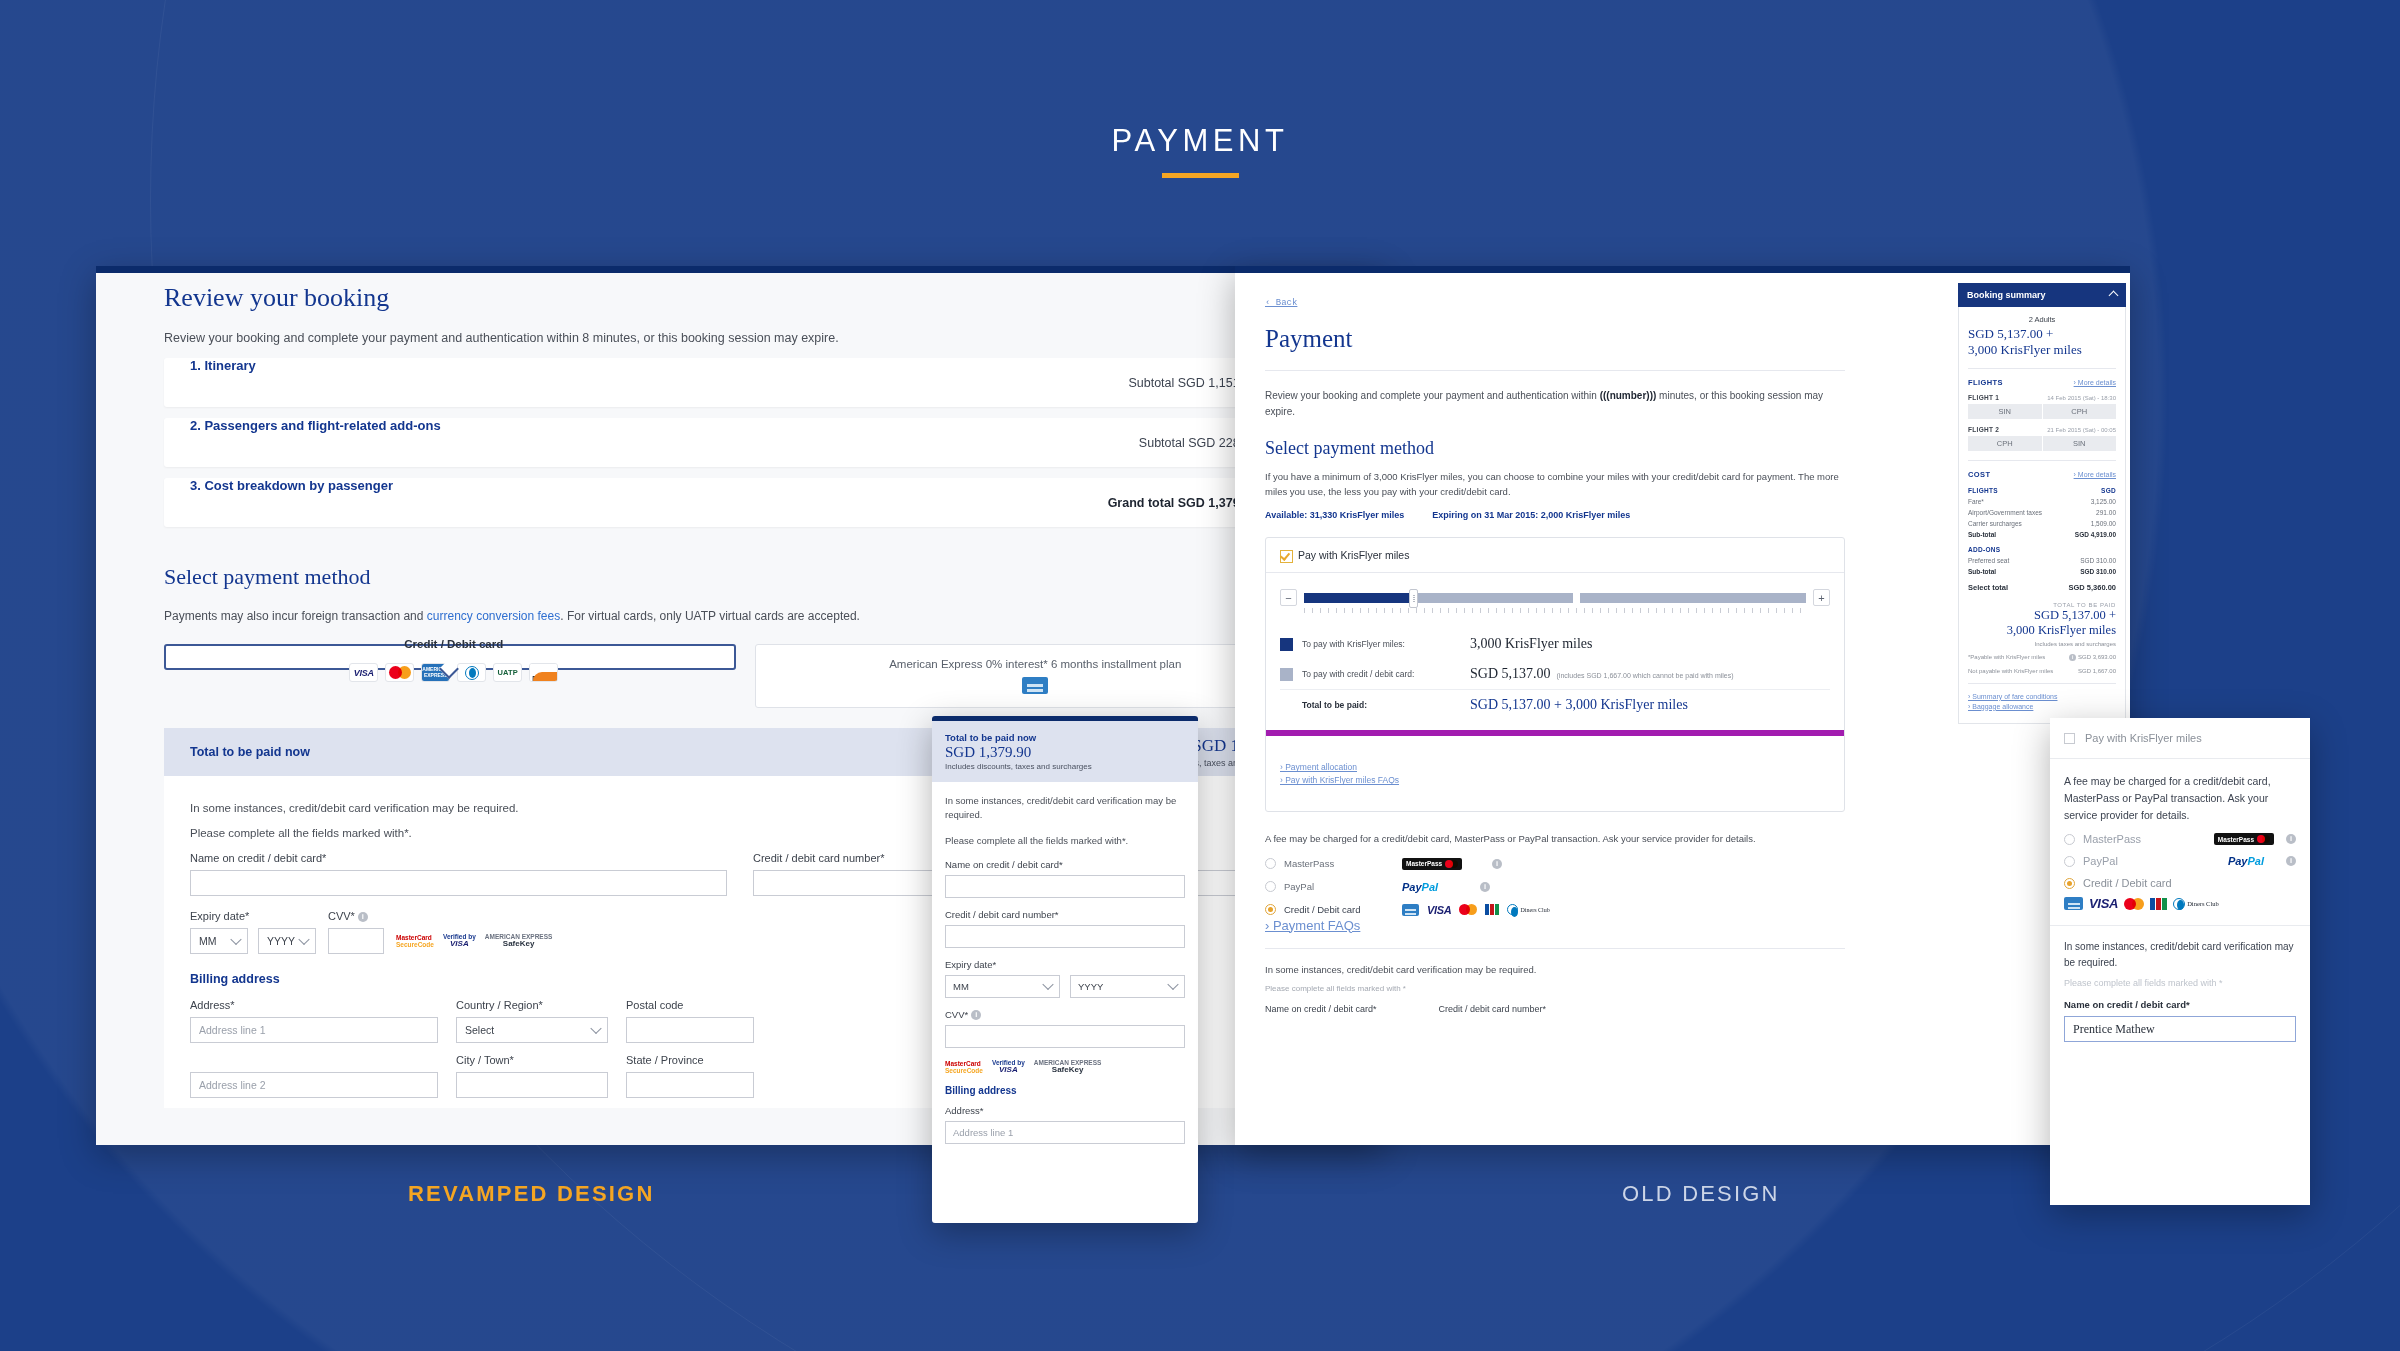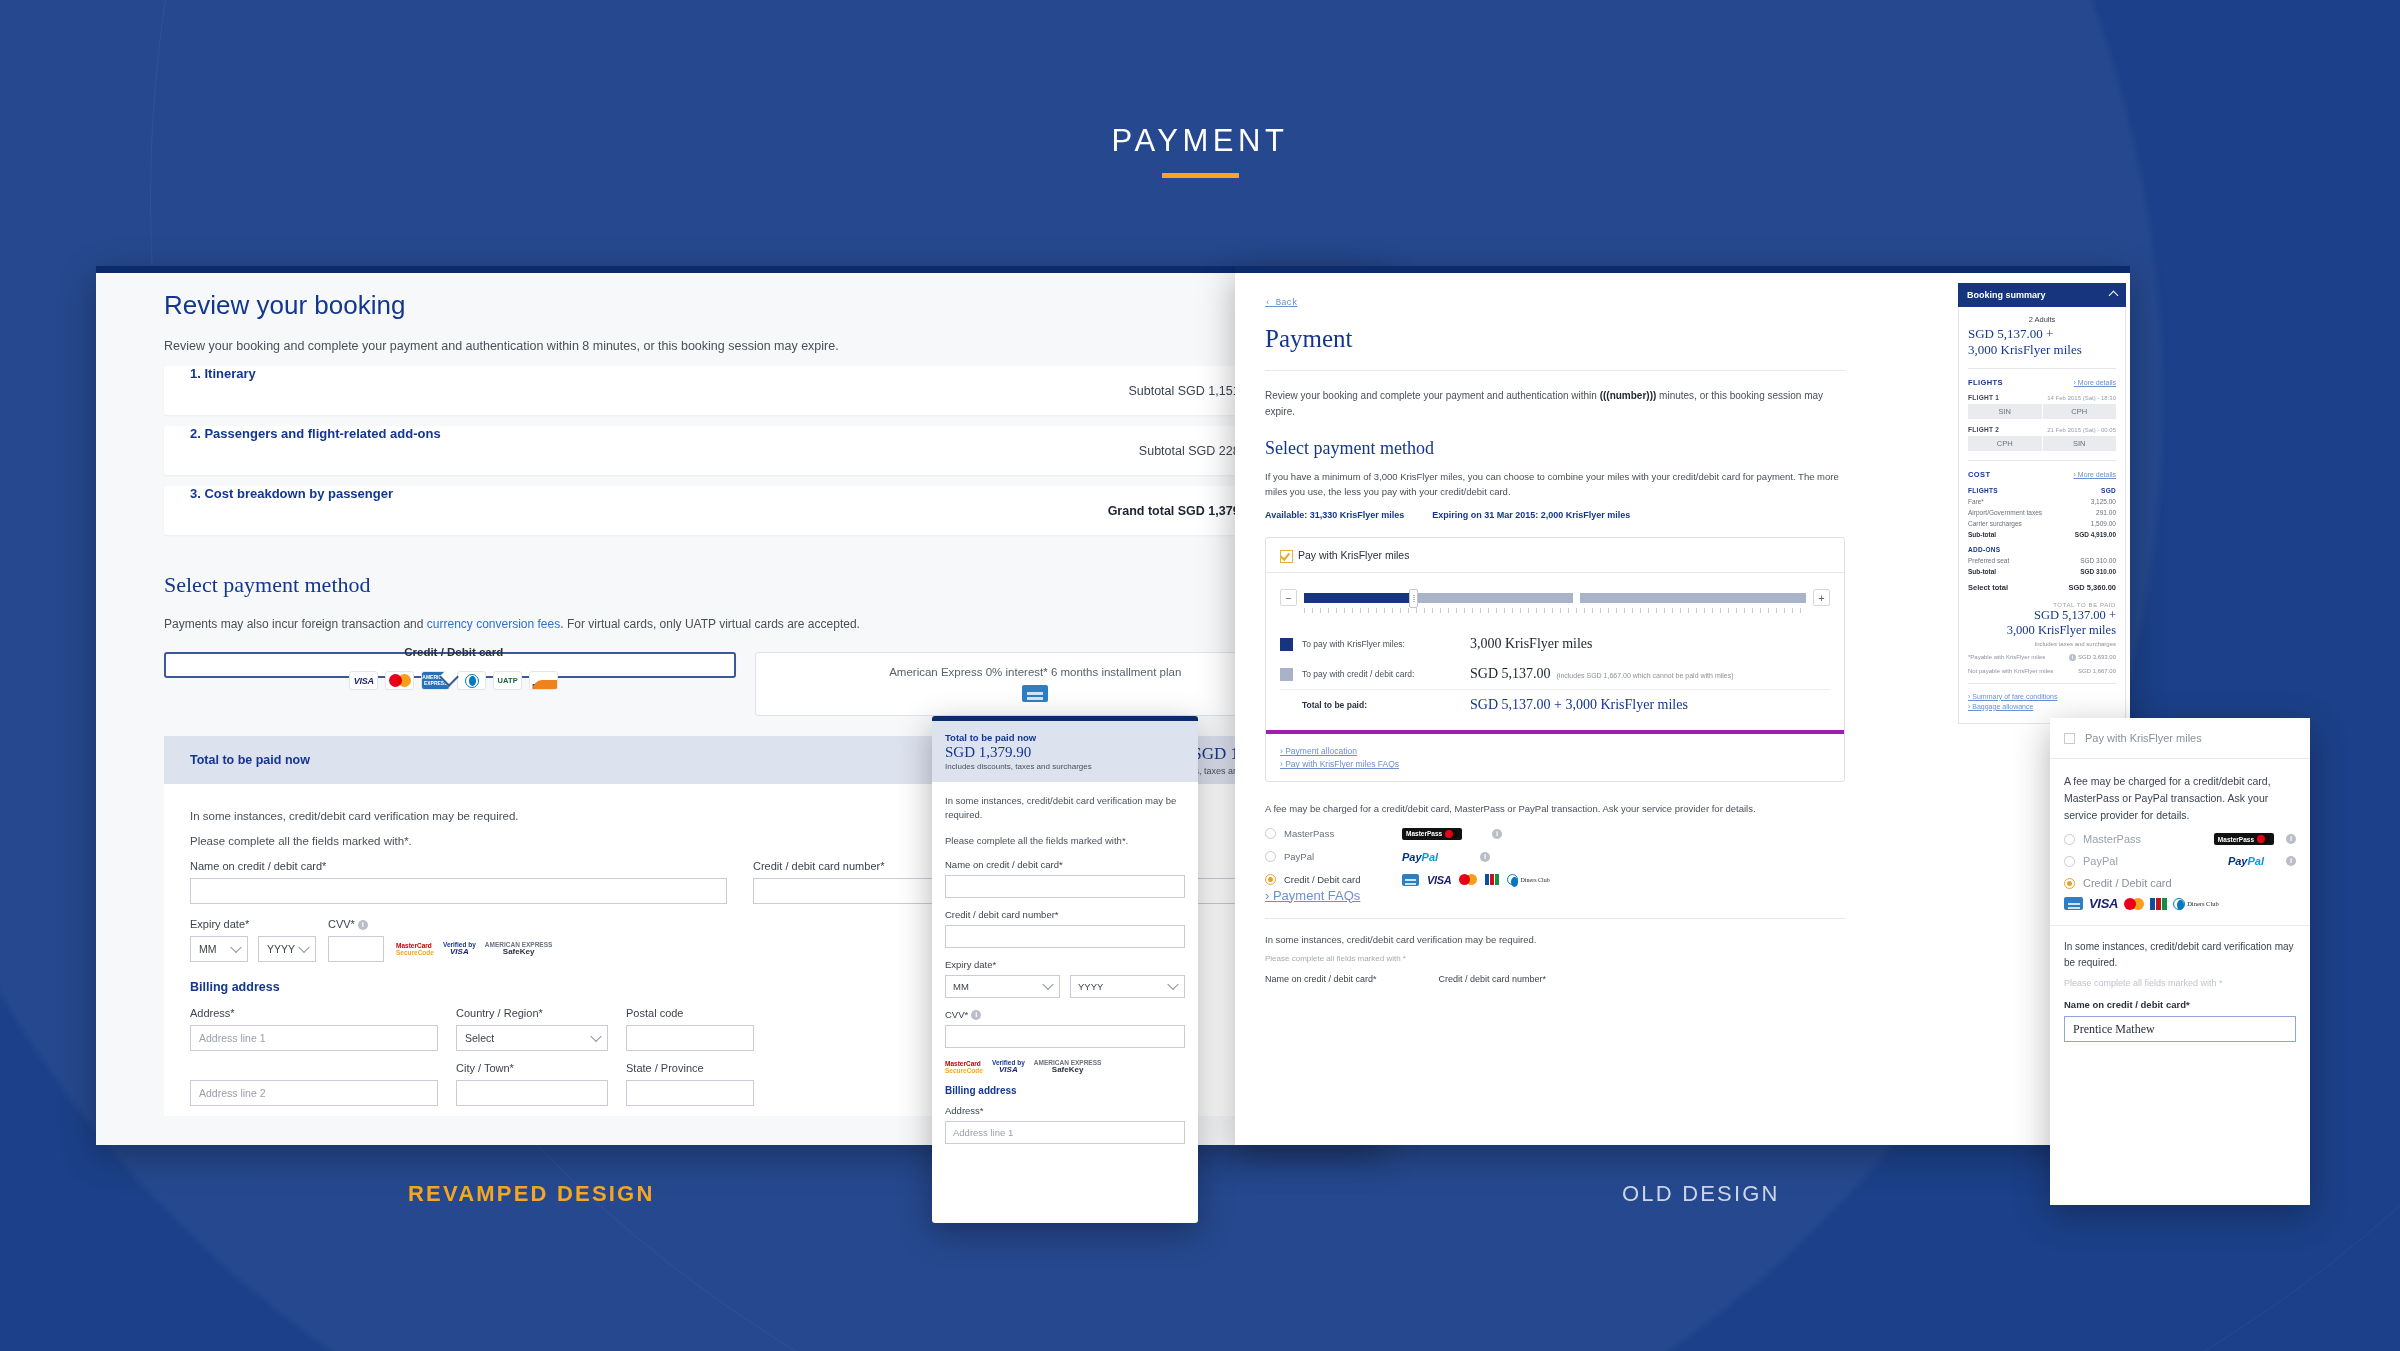--- a/index.html
+++ b/index.html
@@ -53,21 +53,21 @@
 
   
   #revamped{
     left:96px; top:266px; width:1288px; height:879px;
     background:#f7f8fa;
   }
   #revamped .topbar{ height:7px; background:#0b2b6b; }
   .rv-pad{ padding:0 68px; }
   .rv-h1{
     color:#13368f; font-size:26px; font-weight:400;
-    font-family:Liberation Sans, sans-serif; margin-top:17px;
+    font-family:Liberation Serif, serif; margin-top:10px;
   }
   .rv-sub{ color:#4a4f58; font-size:12.5px; margin-top:18px; }
   .acc{
     background:#fff; border-radius:3px; margin-top:11px;
     height:49px; display:flex; justify-content:space-between;
     padding:0 26px 0 26px; box-shadow:0 1px 2px rgba(0,0,0,.05);gap:28px;
   }
   .acc-label{ color:#13368f; font-size:13px; font-weight:700; }
   .acc-right{ display:flex; align-items:center; gap:22px; }
   .acc-amt{ color:#3c4350; font-size:12.5px; }
@@ -212,21 +212,21 @@
   .kf-rows{ padding:6px 14px 10px 14px;}
   .kf-row{ display:flex; align-items:center; padding:7px 0;}
   .kf-sw{ width:13px;height:13px;margin-right:9px;}
   .kf-sw.dark{ background:#16357e;}
   .kf-sw.light{ background:#a9b3c8;}
   .kf-lbl{ width:168px; font-size:8.5px; color:#4a4f58;}
   .kf-lbl.b{ font-weight:700; color:#2a313c;}
   .kf-val{ font-size:14px; color:#1d2430; font-family:"Liberation Serif",serif;}
   .kf-val.blue{ color:#13368f;}
   .kf-val small{ font-family:"Liberation Sans",sans-serif; font-size:7px; color:#8b9099; margin-left:6px;}
-  .kf-links{ border-top:4px solid #a21caf; padding:9px 14px;}
+  .kf-links{ border-top:6px solid #a21caf; padding:23px 14px;}
   .kf-links a{ display:block; color:#6b8fd0; font-size:8.5px; margin:3px 0;}
 
   .od-fee{ font-size:9.5px; color:#4a4f58; line-height:1.6; margin-top:19px;}
   .pay-opt{ display:flex; align-items:center; margin-top:11px;}
   .radio{ width:11px;height:11px;border-radius:50%;border:1px solid #c7cad1;background:#fff;margin-right:8px;}
   .radio.on{ border-color:#e0a53a; position:relative;}
   .radio.on:after{content:"";position:absolute;left:2px;top:2px;width:5px;height:5px;border-radius:50%;background:#e8a22b;}
   .pay-opt .nm{ width:118px; font-size:9.5px; color:#6a707a;}
   .pay-opt .nm.on{ color:#3c4350;}
   .mpass{ background:#111; color:#fff; font-size:6.5px; font-weight:700; padding:2px 4px; border-radius:2px;

